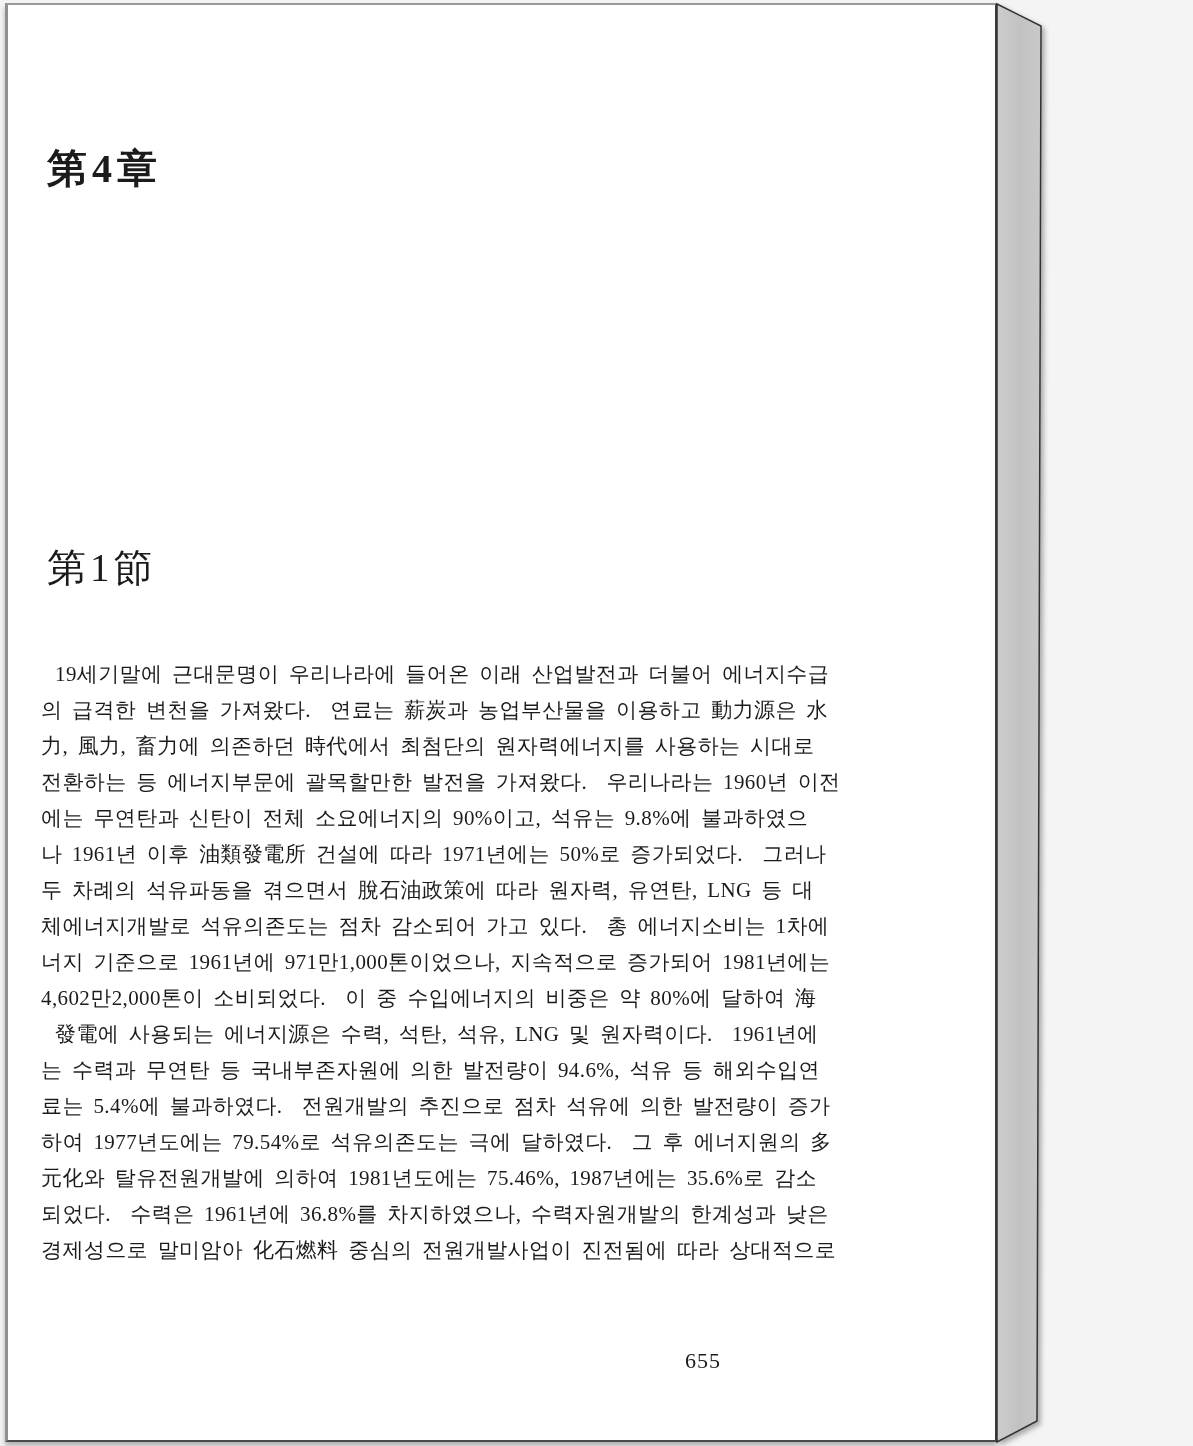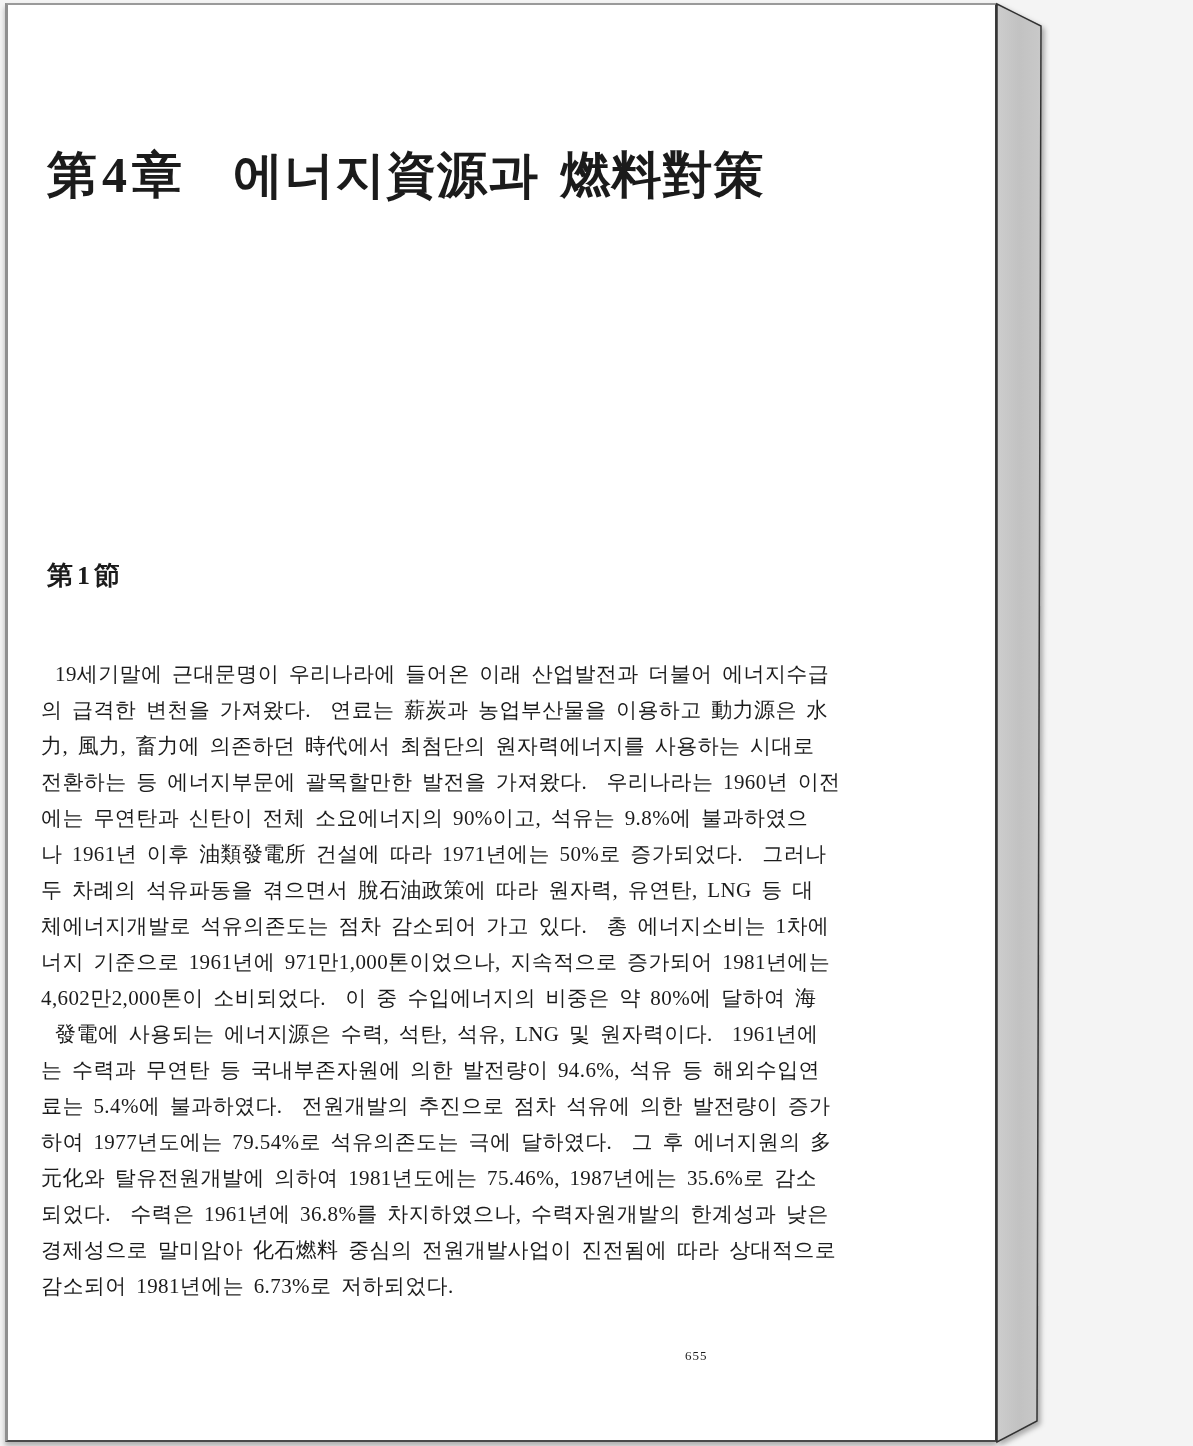--- a/index.html
+++ b/index.html
@@ -32,60 +32,59 @@
     border-right:2px solid #3c3c3c;
     border-bottom:2px solid #4a4a4a;
     box-shadow:0 4px 5px rgba(0,0,0,.28);
   }
   .edge-svg{
     position:absolute;left:0;top:0;width:1193px;height:1446px;
     pointer-events:none;
   }
   .chapter-title{
     position:absolute;left:39px;top:138px;
-    font-size:50px;font-weight:600;line-height:1.3;
+    font-size:40px;font-weight:600;line-height:1.3;
     white-space:nowrap;letter-spacing:1px;
     display:flex;align-items:baseline;
   }
   .chapter-title .label{letter-spacing:5px;}
   .chapter-title .text{margin-left:46px;word-spacing:8px;}
   .section-title{
     position:absolute;left:39px;top:538px;
-    font-size:26px;font-weight:700;line-height:1.3;
+    font-size:39px;font-weight:400;line-height:1.3;
     white-space:nowrap;letter-spacing:1px;
-    display:flex;align-items:baseline;margin-top:16px;
+    display:flex;align-items:baseline;
   }
   .section-title .label{letter-spacing:4px;}
   .section-title .text{margin-left:34px;word-spacing:6px;}
   .body-text{
     position:absolute;left:33px;top:651px;
     width:676px;
     font-size:21px;line-height:36px;
     letter-spacing:0.4px;word-spacing:4px;
   }
   .body-text .line{
     white-space:pre;
     height:36px;overflow:visible;
   }
   .body-text .line.first{text-indent:14px;}
   .page-number{
     position:absolute;left:677px;top:1343px;
-    font-size:13px;letter-spacing:1px;
+    font-size:22px;letter-spacing:1px;
   }
 </style>
 </head>
 <body>
 
 <div class="canvas">
 
   <div class="page">
 
     <h1 class="chapter-title">
       <span class="label">第4章</span>
-      <span class="text">에너지資源과 燃料對策</span>
     </h1>
 
     <h2 class="section-title">
       <span class="label">第1節</span>
     </h2>
 
     <div class="body-text">
         <div class="line first">19세기말에 근대문명이 우리나라에 들어온 이래 산업발전과 더불어 에너지수급</div>
         <div class="line">의 급격한 변천을 가져왔다.  연료는 薪炭과 농업부산물을 이용하고 動力源은 水</div>
         <div class="line">力, 風力, 畜力에 의존하던 時代에서 최첨단의 원자력에너지를 사용하는 시대로</div>
@@ -96,21 +95,20 @@
         <div class="line">체에너지개발로 석유의존도는 점차 감소되어 가고 있다.  총 에너지소비는 1차에</div>
         <div class="line">너지 기준으로 1961년에 971만1,000톤이었으나, 지속적으로 증가되어 1981년에는</div>
         <div class="line">4,602만2,000톤이 소비되었다.  이 중 수입에너지의 비중은 약 80%에 달하여 海</div>
         <div class="line first">發電에 사용되는 에너지源은 수력, 석탄, 석유, LNG 및 원자력이다.  1961년에</div>
         <div class="line">는 수력과 무연탄 등 국내부존자원에 의한 발전량이 94.6%, 석유 등 해외수입연</div>
         <div class="line">료는 5.4%에 불과하였다.  전원개발의 추진으로 점차 석유에 의한 발전량이 증가</div>
         <div class="line">하여 1977년도에는 79.54%로 석유의존도는 극에 달하였다.  그 후 에너지원의 多</div>
         <div class="line">元化와 탈유전원개발에 의하여 1981년도에는 75.46%, 1987년에는 35.6%로 감소</div>
         <div class="line">되었다.  수력은 1961년에 36.8%를 차지하였으나, 수력자원개발의 한계성과 낮은</div>
         <div class="line">경제성으로 말미암아 化石燃料 중심의 전원개발사업이 진전됨에 따라 상대적으로</div>
-        <div class="line">감소되어 1981년에는 6.73%로 저하되었다.</div>
       </div>
 
     <div class="page-number">655</div>
 
   </div>
 
   <svg class="edge-svg" viewBox="0 0 1193 1446">
     <defs>
       <linearGradient id="edgeGrad" x1="0" y1="0" x2="1" y2="0">
         <stop offset="0" stop-color="#cdcdcd"></stop>

